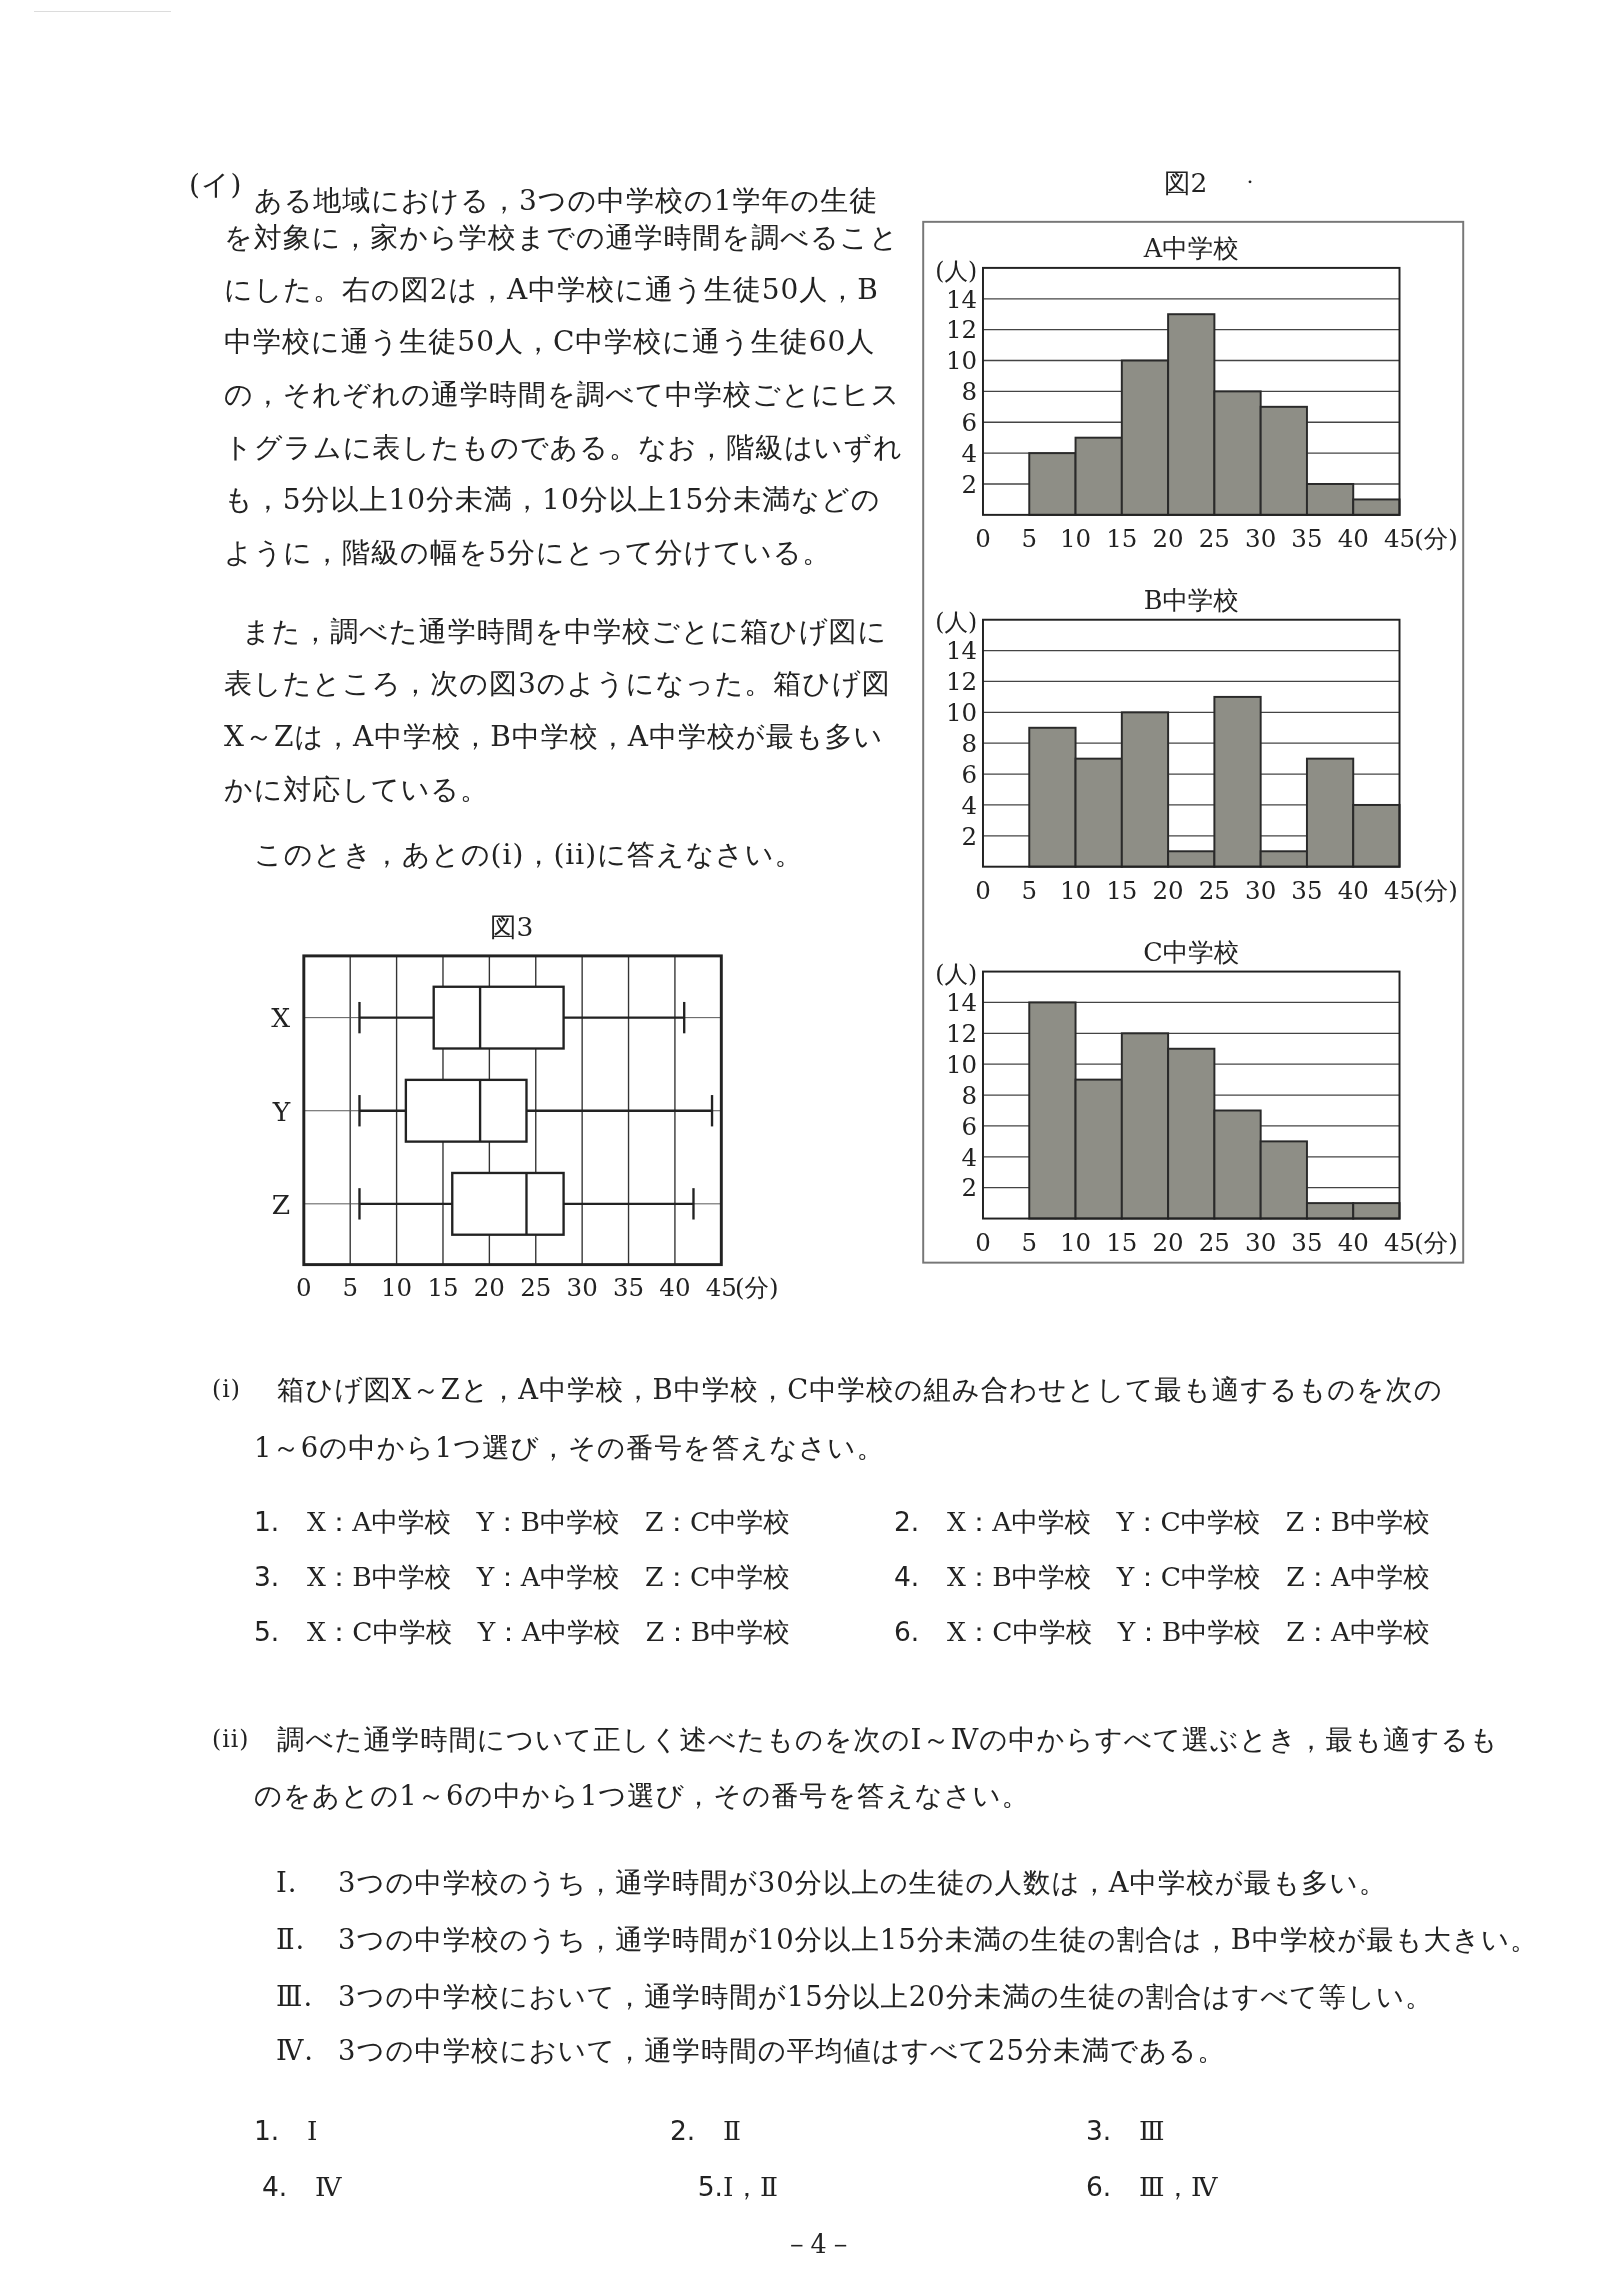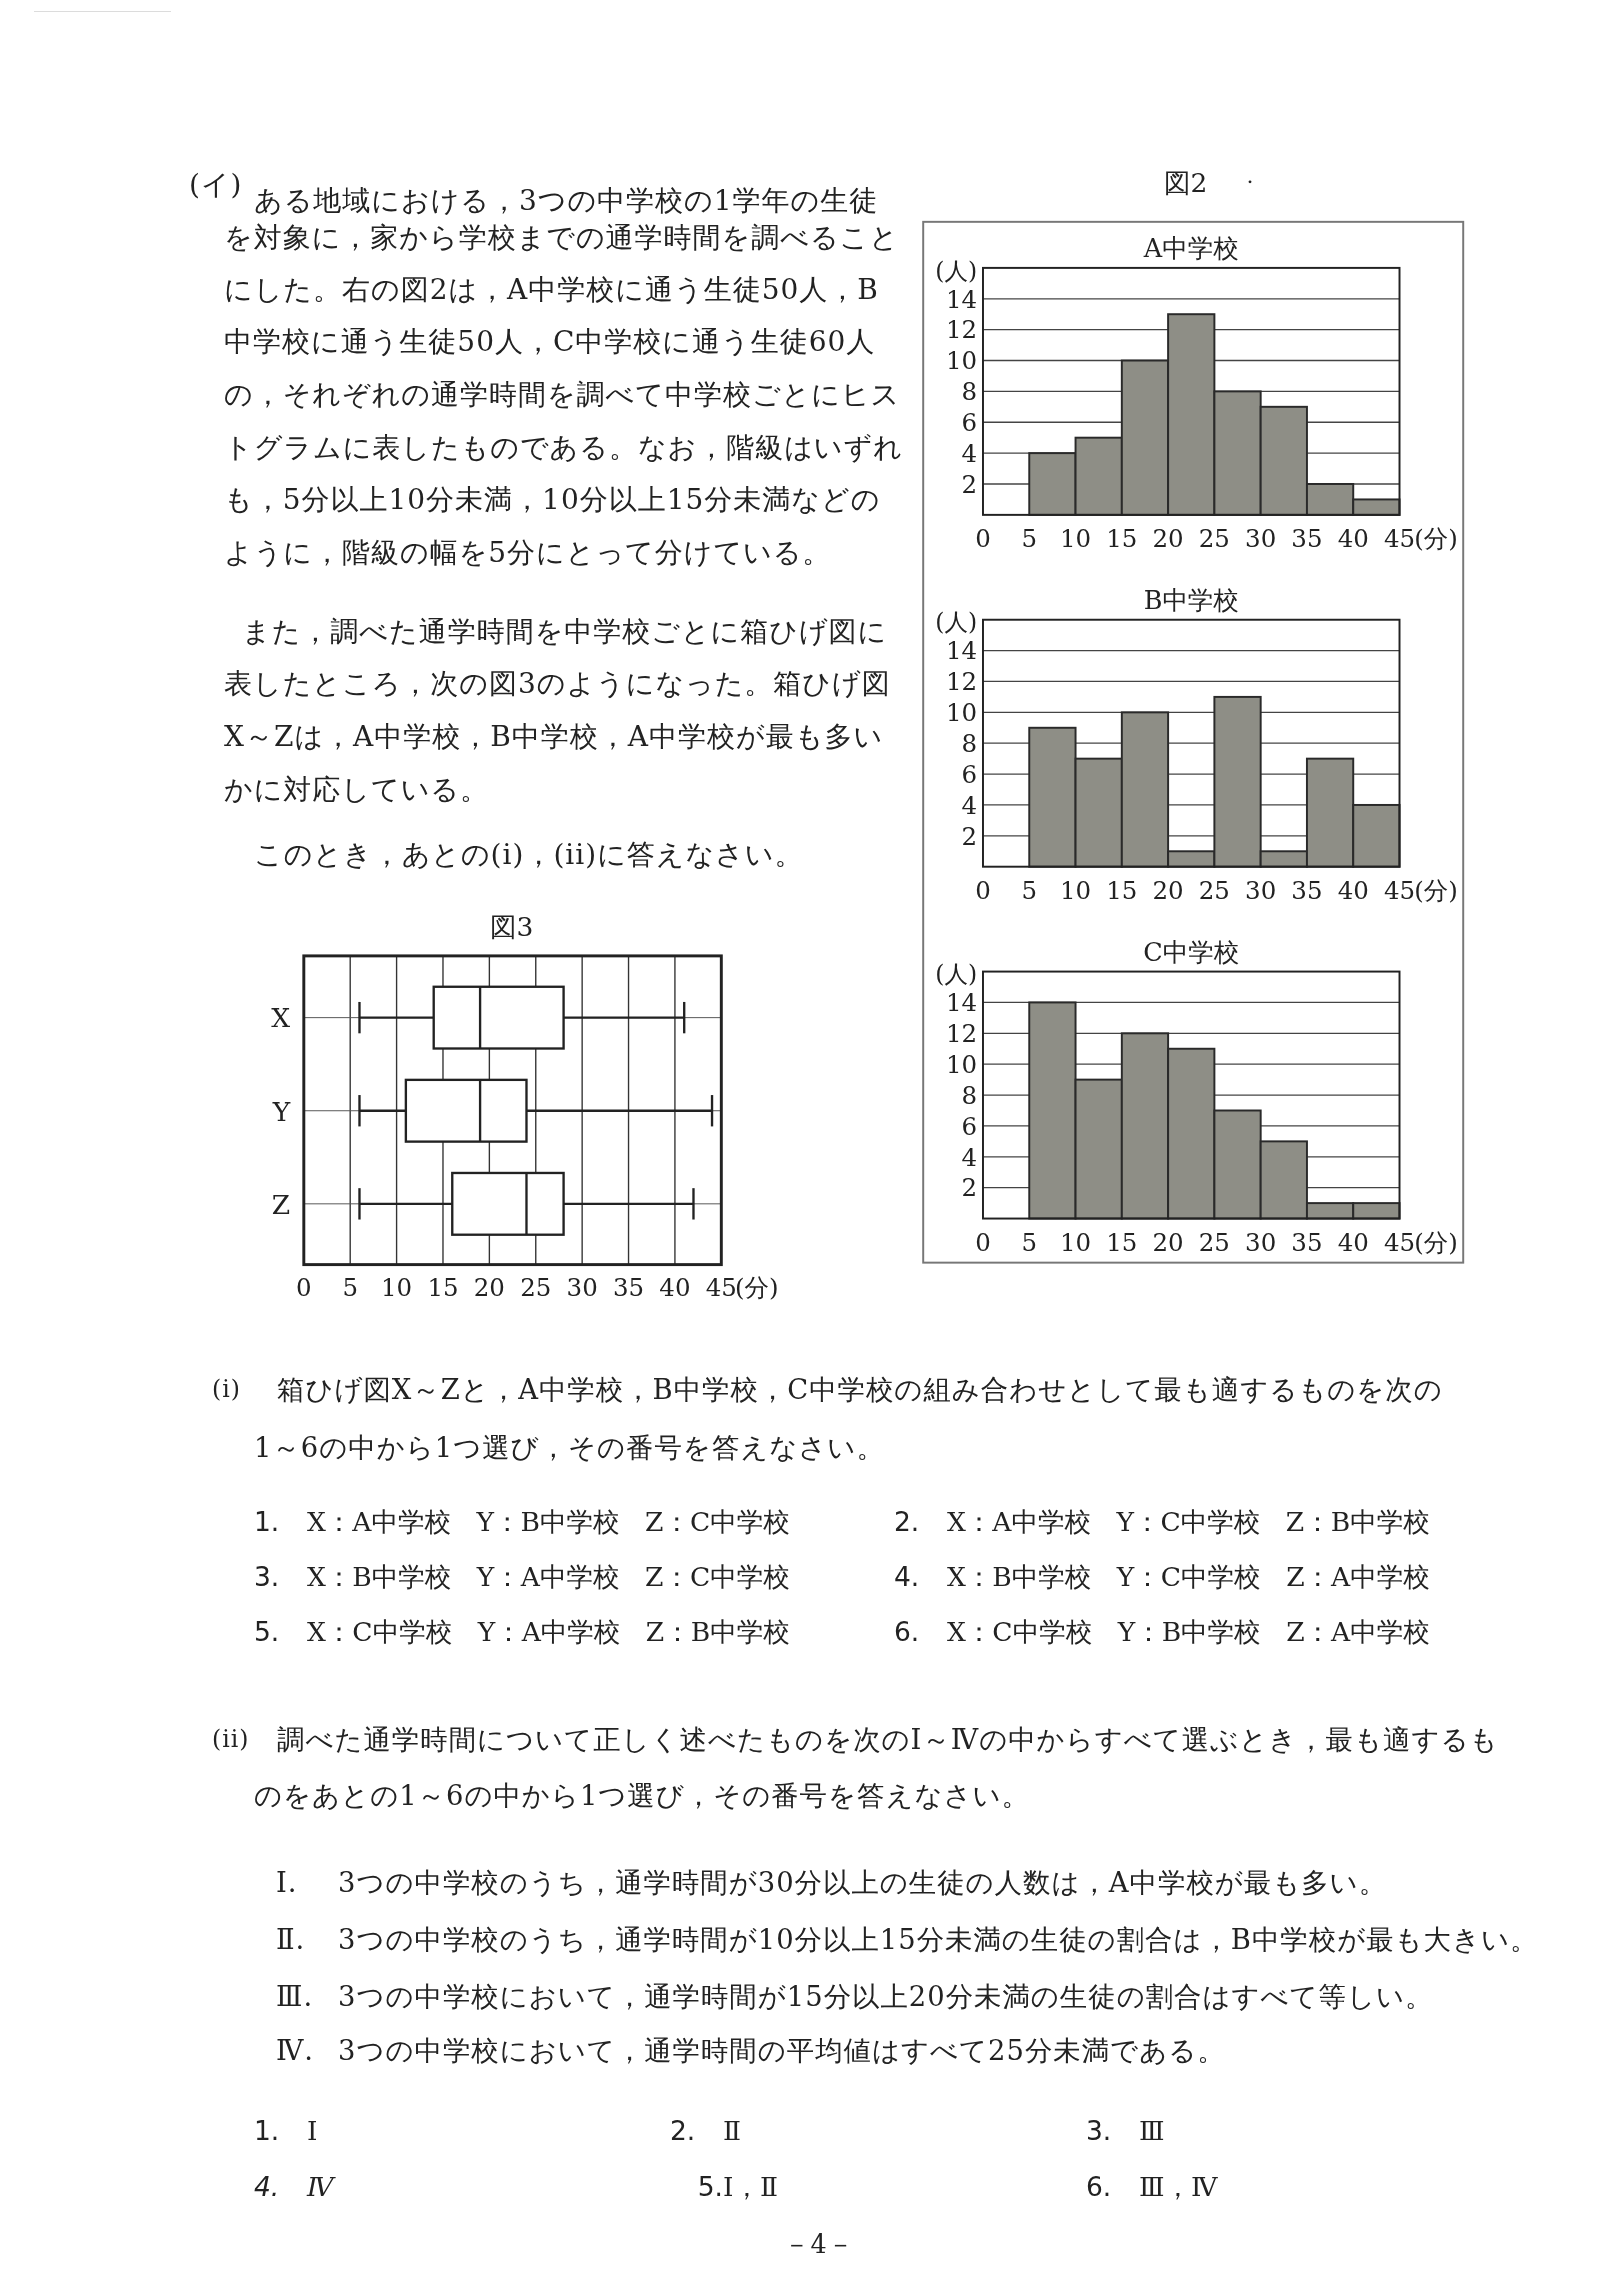--- a/index.html
+++ b/index.html
@@ -248,21 +248,21 @@
 
   <div class="choice" style="left:254px; top:2115px;">
     <span class="num">1.</span><span>Ⅰ</span>
   </div>
   <div class="choice" style="left:670px; top:2115px;">
     <span class="num">2.</span><span>Ⅱ</span>
   </div>
   <div class="choice" style="left:1086px; top:2115px;">
     <span class="num">3.</span><span>Ⅲ</span>
   </div>
-  <div class="choice" style="left:254px; top:2171px;font-style:italic;">
+  <div class="choice" style="left:262px; top:2171px;">
     <span class="num">4.</span><span>Ⅳ</span>
   </div>
   <div class="choice" style="left:670px; top:2171px;text-align:right;">
     <span class="num">5.</span><span>Ⅰ，Ⅱ</span>
   </div>
   <div class="choice" style="left:1086px; top:2171px;">
     <span class="num">6.</span><span>Ⅲ，Ⅳ</span>
   </div>
 </div>
 

